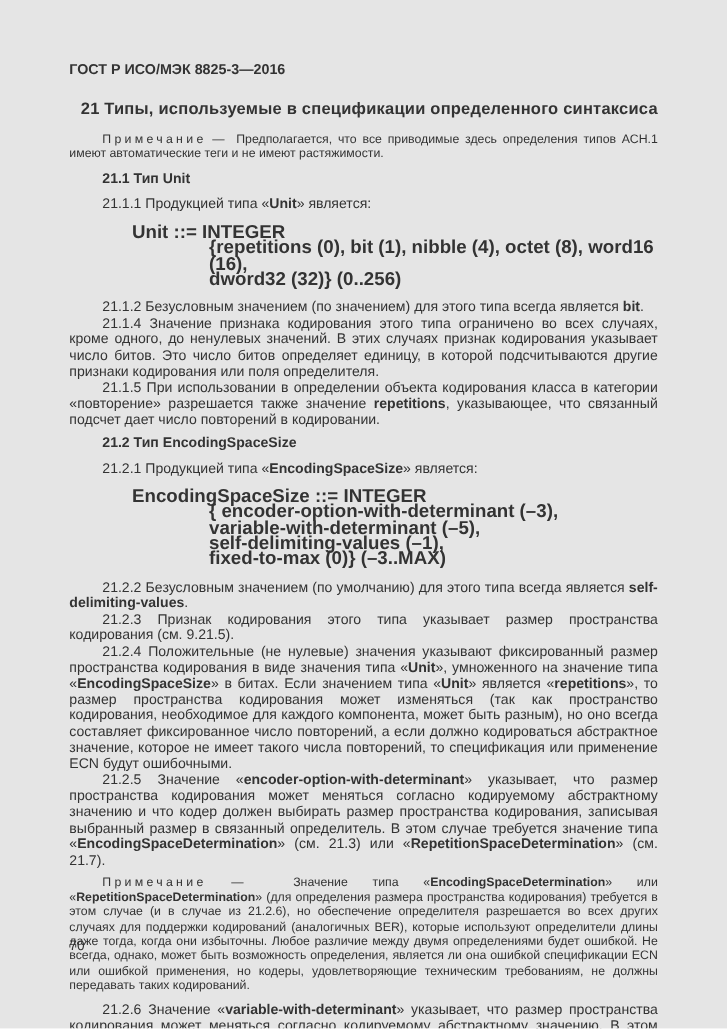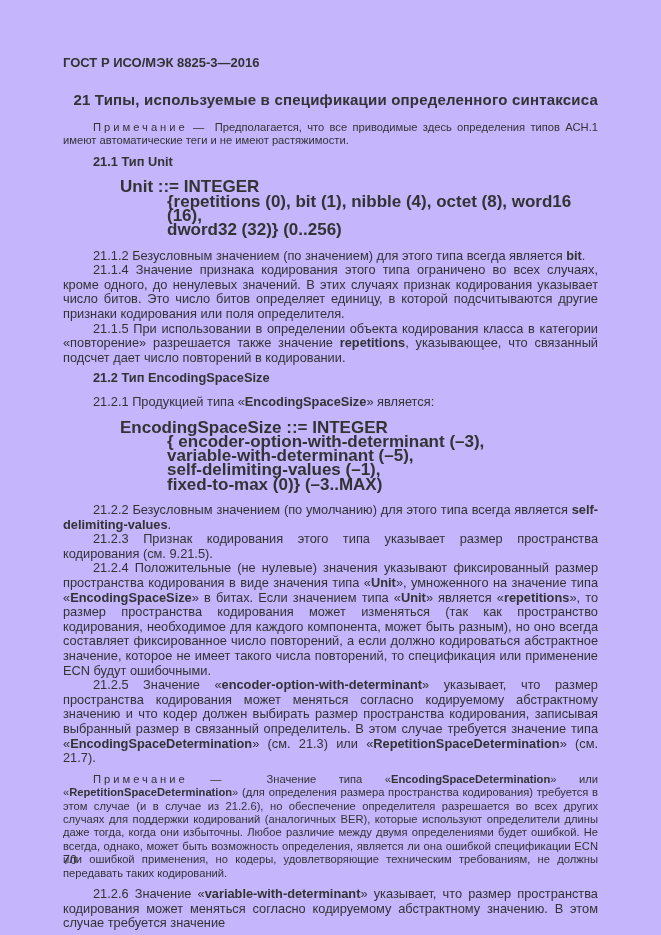--- a/index.html
+++ b/index.html
@@ -4,21 +4,21 @@
 <style>
   html, body {
     margin: 0;
     padding: 0;
     background: #ffffff;
   }
   .page {
     position: relative;
     width: 661px;
     height: 935px;
-    background: #c4b5fd;
+    background: #e5e5e5;
     overflow: hidden;
     font-family: "Liberation Sans", sans-serif;
     color: #333333;
     box-sizing: border-box;
   }
   .inner {
     padding: 55px 63px 0 63px;
   }
   .running-header {
     font-weight: bold;
@@ -61,21 +61,21 @@
   .b {
     font-weight: bold;
   }
   .code {
     margin: 11px 0 11px 57px;
     font-weight: bold;
     font-size: 17px;
     line-height: 14.3px;
   }
   .code-line.indent-1 {
-    margin-left: 47px;
+    margin-left: 70px;
   }
   .note.mid {
     margin-top: 7px;
   }
   .page-number {
     position: absolute;
     left: 63px;
     bottom: 68px;
     font-size: 12.5px;
   }
@@ -83,20 +83,21 @@
 </head>
 <body>
 
 <div class="page">
   <div class="inner">
     <div class="running-header">ГОСТ Р ИСО/МЭК 8825-3—2016</div>
     <h1 class="section-title">21 Типы, используемые в спецификации определенного синтаксиса</h1>
     <div id="doc-blocks">
         <p class="note"><span class="note-label">Примечание</span> —&nbsp; <span>Предполагается, что все приводимые здесь определения типов АСН.1 имеют автоматические теги и не имеют растяжимости.</span></p>
         <p class="heading"><span>21.1 Тип Unit</span></p>
+        <p class="para"><span>21.1.1 Продукцией типа «</span><span class="b">Unit</span><span>» является:</span></p>
         <div class="code">
           <div class="code-line indent-0">Unit ::= INTEGER</div>
           <div class="code-line indent-1">{repetitions (0), bit (1), nibble (4), octet (8), word16 (16),</div>
           <div class="code-line indent-1">dword32 (32)} (0..256)</div>
         </div>
         <p class="para"><span>21.1.2 Безусловным значением (по значением) для этого типа всегда является </span><span class="b">bit</span><span>.</span></p>
         <p class="para"><span>21.1.4 Значение признака кодирования этого типа ограничено во всех случаях, кроме одного, до ненулевых значений. В этих случаях признак кодирования указывает число битов. Это число битов определяет единицу, в которой подсчитываются другие признаки кодирования или поля определителя.</span></p>
         <p class="para"><span>21.1.5 При использовании в определении объекта кодирования класса в категории «повторение» разрешается также значение </span><span class="b">repetitions</span><span>, указывающее, что связанный подсчет дает число повторений в кодировании.</span></p>
         <p class="heading"><span>21.2 Тип EncodingSpaceSize</span></p>
         <p class="para"><span>21.2.1 Продукцией типа «</span><span class="b">EncodingSpaceSize</span><span>» является:</span></p>

